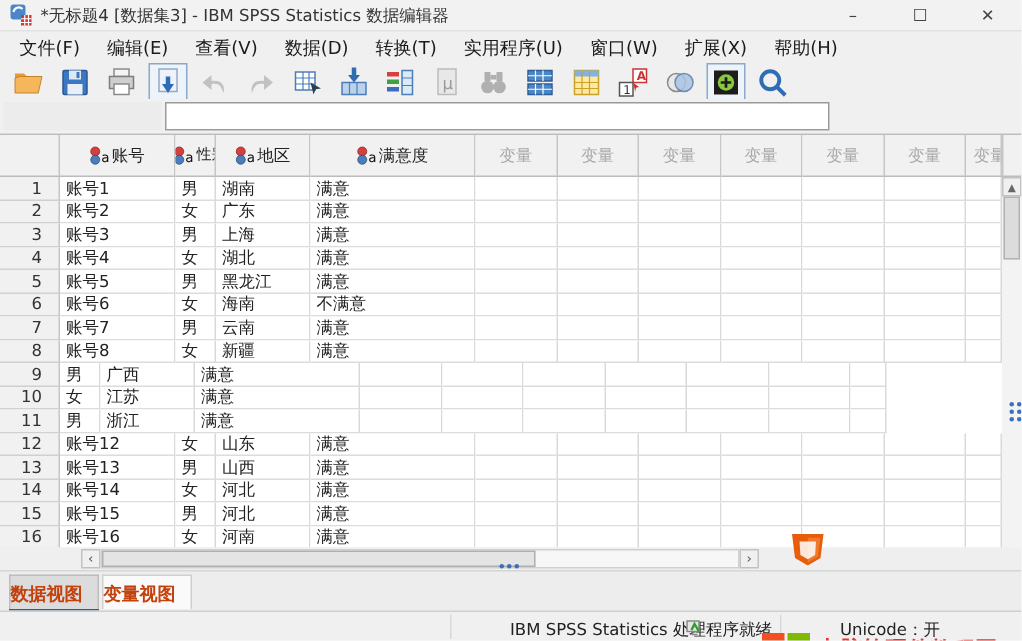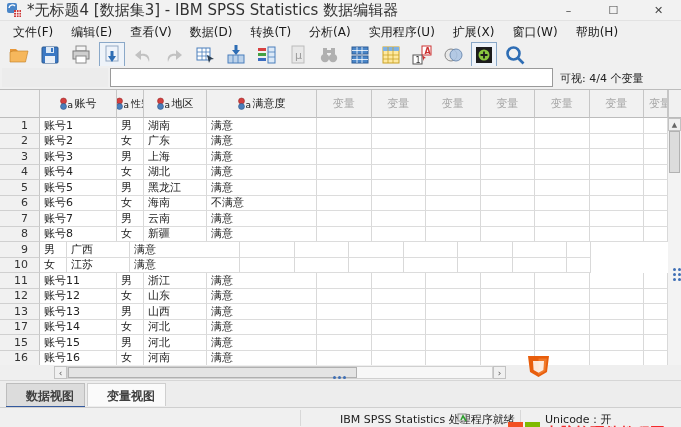--- a/index.html
+++ b/index.html
@@ -4,21 +4,21 @@
 <style>
   * { margin:0; padding:0; box-sizing:border-box; }
   html,body { width:681px; height:427px; overflow:hidden; }
   body { font-family:"DejaVu Sans","Liberation Sans",sans-serif; font-size:12px; color:#222;
          background:#f0f0f0; position:relative; }
 
   
   .titlebar { position:absolute; top:0; left:0; width:681px; height:21px; background:#f2f2f2;
               border-bottom:1px solid #e2e2e2; display:flex; align-items:center; }
   .app-icon { width:16px; height:16px; margin:0 5px 0 6px; flex:0 0 auto; }
-  .title-text { font-size:15px; color:#333; white-space:nowrap; }
+  .title-text { font-size:11px; color:#333; white-space:nowrap; }
   .win-btns { position:absolute; right:0; top:0; height:21px; display:flex; }
   .win-btn { width:45px; height:21px; display:flex; align-items:center; justify-content:center;
              font-size:11px; color:#444; }
 
   
   .menubar { position:absolute; top:22px; left:0; width:574px; height:20px; background:#f0f0f0;
              display:flex; align-items:center; padding-left:4px; }
   .menu-item { padding:2px 9px; font-size:12px; color:#1a1a1a; white-space:nowrap; }
 
   
@@ -75,32 +75,32 @@
   .hs-track { position:absolute; left:67px; top:1px; width:426px; height:13px; background:#f7f7f7;
               border:1px solid #d0d0d0; }
   .hs-thumb { position:absolute; left:0; top:0; width:289px; height:11px; background:#e4e4e4;
               border:1px solid #b0b0b0; }
   .hs-right { position:absolute; left:493px; top:1px; width:13px; height:13px; background:#f0f0f0;
               border:1px solid #c2c2c2; font-size:9px; color:#555; display:flex; align-items:center; justify-content:center; }
 
   
   .tabsrow { position:absolute; top:380px; left:0; width:681px; height:27px; background:#ededed;
              border-top:1px solid #d6d6d6; display:flex; align-items:flex-start; padding-left:6px; }
-  .vtab { height:23px; margin-top:2px; padding:4px 10px 0 19px; font-size:12px; font-weight:bold; color:#404040;
+  .vtab { height:23px; margin-top:2px; padding:4px 10px 0 0; font-size:12px; font-weight:bold; color:#c2410c;
           background:#fafafa; border:1px solid #cfcfcf; border-bottom:none; margin-right:2px; }
   .vtab.active { background:#dcdcdc; border-color:#bdbdbd; position:relative; }
   .vtab.active::after { content:""; position:absolute; left:-1px; right:-1px; bottom:-3px; height:3px;
                         background:var(--tab-underline,#33599e); }
 
   
   .statusbar { position:absolute; top:407px; left:0; width:681px; height:20px; background:#f0f0f0;
                border-top:1px solid #cfcfcf; font-size:11px; color:#222; }
   .status-msg { position:absolute; left:340px; top:4px; white-space:nowrap; }
   .status-ok-icon { position:absolute; left:457px; top:4px; width:12px; height:12px; }
-  .status-unicode { position:absolute; left:545px; top:4px; white-space:nowrap; }
+  .status-unicode { position:absolute; left:560px; top:4px; white-space:nowrap; }
   .status-sep { position:absolute; top:2px; width:1px; height:16px; background:#d8d8d8; }
 
   
   .watermark { position:absolute; left:506px; top:384px; width:175px; height:40px; z-index:9;margin-top:36px; }
   .ms-logo { position:absolute; left:2px; top:2px; width:33px; height:33px; }
   .ms-sq { position:absolute; width:15px; height:15px; }
   .wm-name { position:absolute; left:39px; top:4px; font-size:15px; font-weight:bold; color:var(--wm-red,#f32b2b);
              white-space:nowrap; letter-spacing:0px; }
   .wm-url { position:absolute; left:58px; top:22px; font-size:11px; font-weight:bold; color:var(--wm-orange,#ff7e00);
             white-space:nowrap; }
@@ -127,24 +127,23 @@
     <div class="win-btn">✕</div>
   </div>
 </div>
 
 <div class="menubar">
     <span class="menu-item">文件(F)</span>
     <span class="menu-item">编辑(E)</span>
     <span class="menu-item">查看(V)</span>
     <span class="menu-item">数据(D)</span>
     <span class="menu-item">转换(T)</span>
-    <span class="menu-item">分析(A)</span>
     <span class="menu-item">实用程序(U)</span>
+    <span class="menu-item">窗口(W)</span>
     <span class="menu-item">扩展(X)</span>
-    <span class="menu-item">窗口(W)</span>
     <span class="menu-item">帮助(H)</span>
   </div>
 
 <div class="toolbar">
     <div class="tb-btn">
       <svg viewBox="0 0 22 22">
         <path d="M2 5h6l2 2h9v3H2z" fill="#e8983a"></path>
         <path d="M2 18V8l3-1h15l-2.5 11z" fill="#f6b75c" stroke="#c07c22" stroke-width=".6"></path>
       </svg>
     </div>
@@ -258,21 +257,20 @@
       <svg viewBox="0 0 22 22">
         <circle cx="9.5" cy="9.5" r="6" fill="none" stroke="#2e6db4" stroke-width="2.6"></circle>
         <path d="M14 14l5.5 5.5" stroke="#2e6db4" stroke-width="2.6"></path>
       </svg>
     </div>
   </div>
 
 <div class="editrow">
   <div class="cell-ref"></div>
   <input class="cell-editor" value="" style="">
-  <span class="visible-info">可视: 4/4 个变量</span>
 </div>
 
 <div class="grid">
   <div class="g-row g-head" id="grid-head">
       <div class="hcell c0"></div>
       <div class="hcell c1">
         <svg class="vicon" viewBox="0 0 13 13">
           <circle cx="3.5" cy="4" r="3" fill="#d34040" stroke="#8c1f1f" stroke-width=".5"></circle>
           <circle cx="3.5" cy="9.5" r="3" fill="#4a7ebb" stroke="#2b4d78" stroke-width=".5"></circle>
           <text x="7.5" y="11" font-size="9" fill="#111">a</text>
@@ -445,21 +443,20 @@
         <div class="cell cv"></div>
         <div class="cell cv"></div>
         <div class="cell cv"></div>
         <div class="cell cv"></div>
         <div class="cell cv"></div>
         <div class="cell cv"></div>
         <div class="cell cp"></div>
       </div>
       <div class="g-row g-body-row">
         <div class="cell rownum c0">11</div>
-        <div class="cell c1">账号11</div>
         <div class="cell c2">男</div>
         <div class="cell c3">浙江</div>
         <div class="cell c4">满意</div>
         <div class="cell cv"></div>
         <div class="cell cv"></div>
         <div class="cell cv"></div>
         <div class="cell cv"></div>
         <div class="cell cv"></div>
         <div class="cell cv"></div>
         <div class="cell cp"></div>
@@ -486,21 +483,21 @@
         <div class="cell c4">满意</div>
         <div class="cell cv"></div>
         <div class="cell cv"></div>
         <div class="cell cv"></div>
         <div class="cell cv"></div>
         <div class="cell cv"></div>
         <div class="cell cv"></div>
         <div class="cell cp"></div>
       </div>
       <div class="g-row g-body-row">
-        <div class="cell rownum c0">17</div>
+        <div class="cell rownum c0">14</div>
         <div class="cell c1">账号14</div>
         <div class="cell c2">女</div>
         <div class="cell c3">河北</div>
         <div class="cell c4">满意</div>
         <div class="cell cv"></div>
         <div class="cell cv"></div>
         <div class="cell cv"></div>
         <div class="cell cv"></div>
         <div class="cell cv"></div>
         <div class="cell cv"></div>

